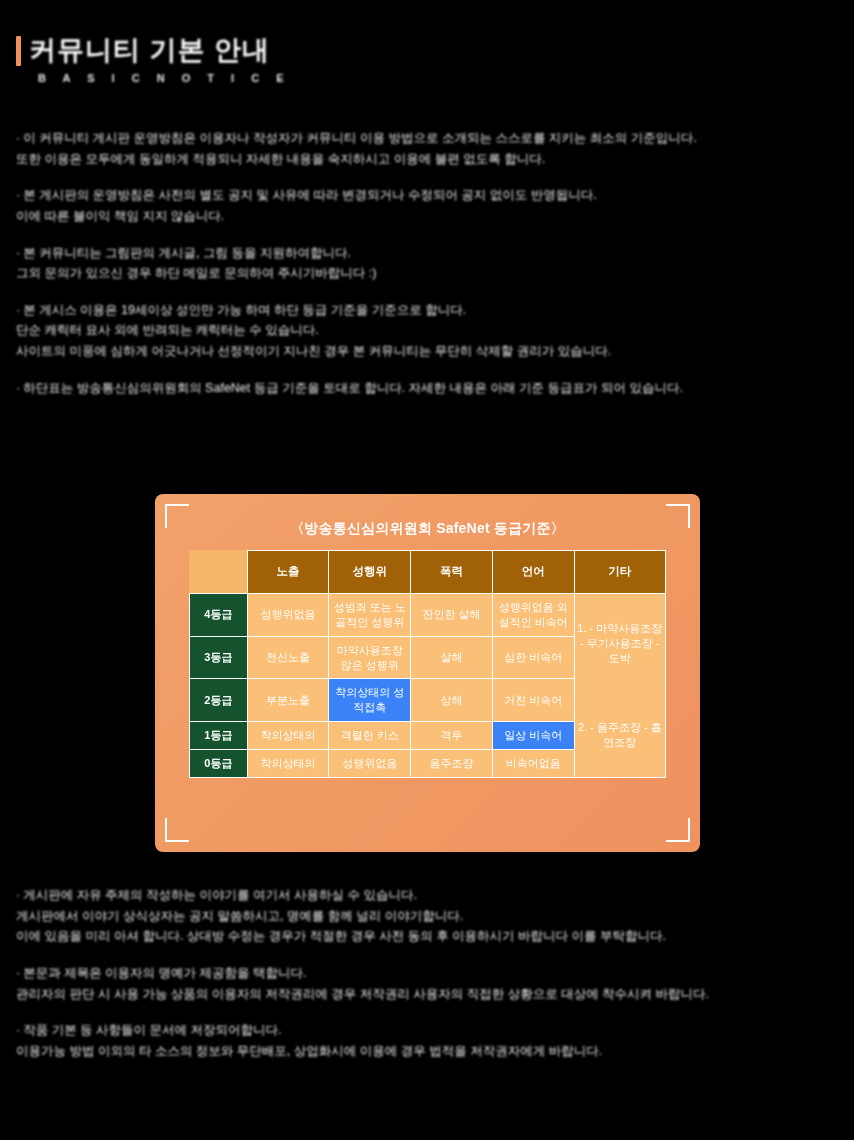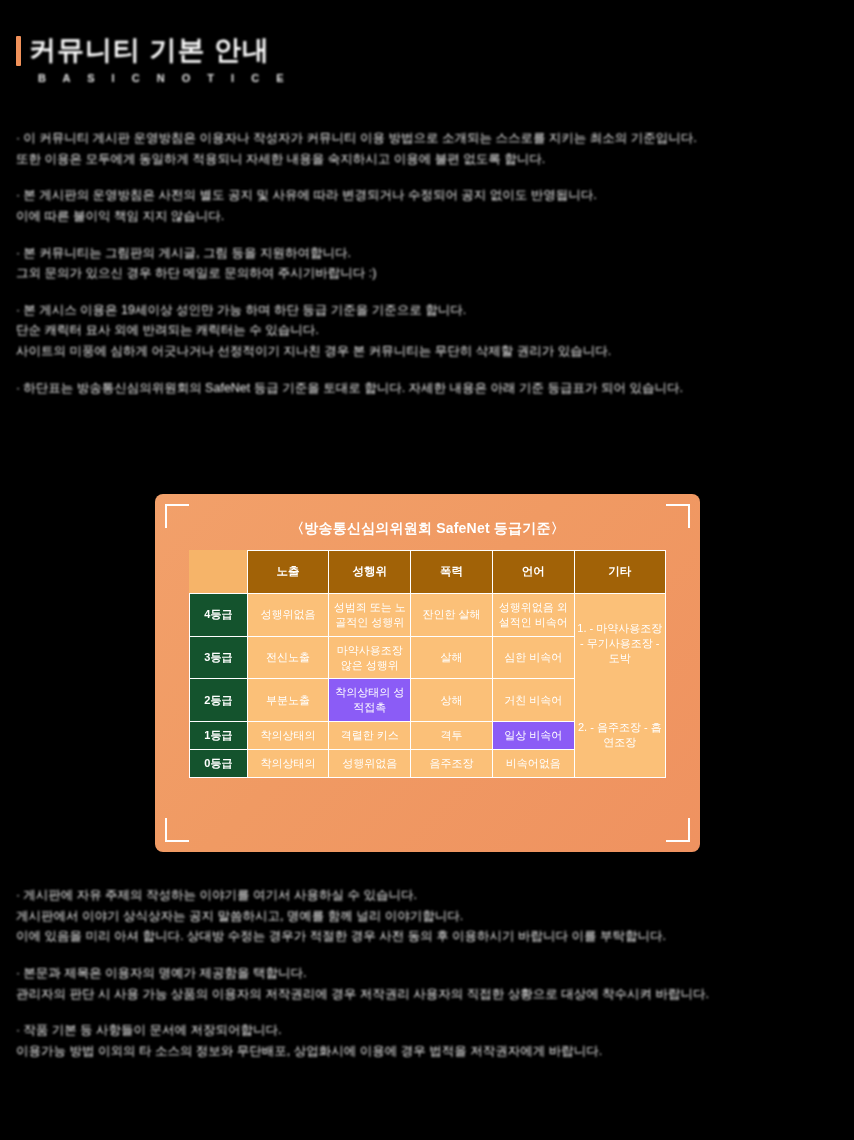--- a/index.html
+++ b/index.html
@@ -144,21 +144,21 @@
   }
   td.grade {
     background: #14532d;
     font-weight: bold;
     font-size: 11.5px;
   }
   td.cell {
     background: #fbc078;
   }
   td.hl {
-    background: #8b5cf6;
+    background: #3b82f6;
   }
   td.etc {
     background: #fbc078;
     font-size: 11px;
     line-height: 1.5;
   }
   .etc-group { margin: 16px 0; }
   .col-grade { width: 12%; }
   .col-n     { width: 17%; }
   .col-etc   { width: 19%; }

